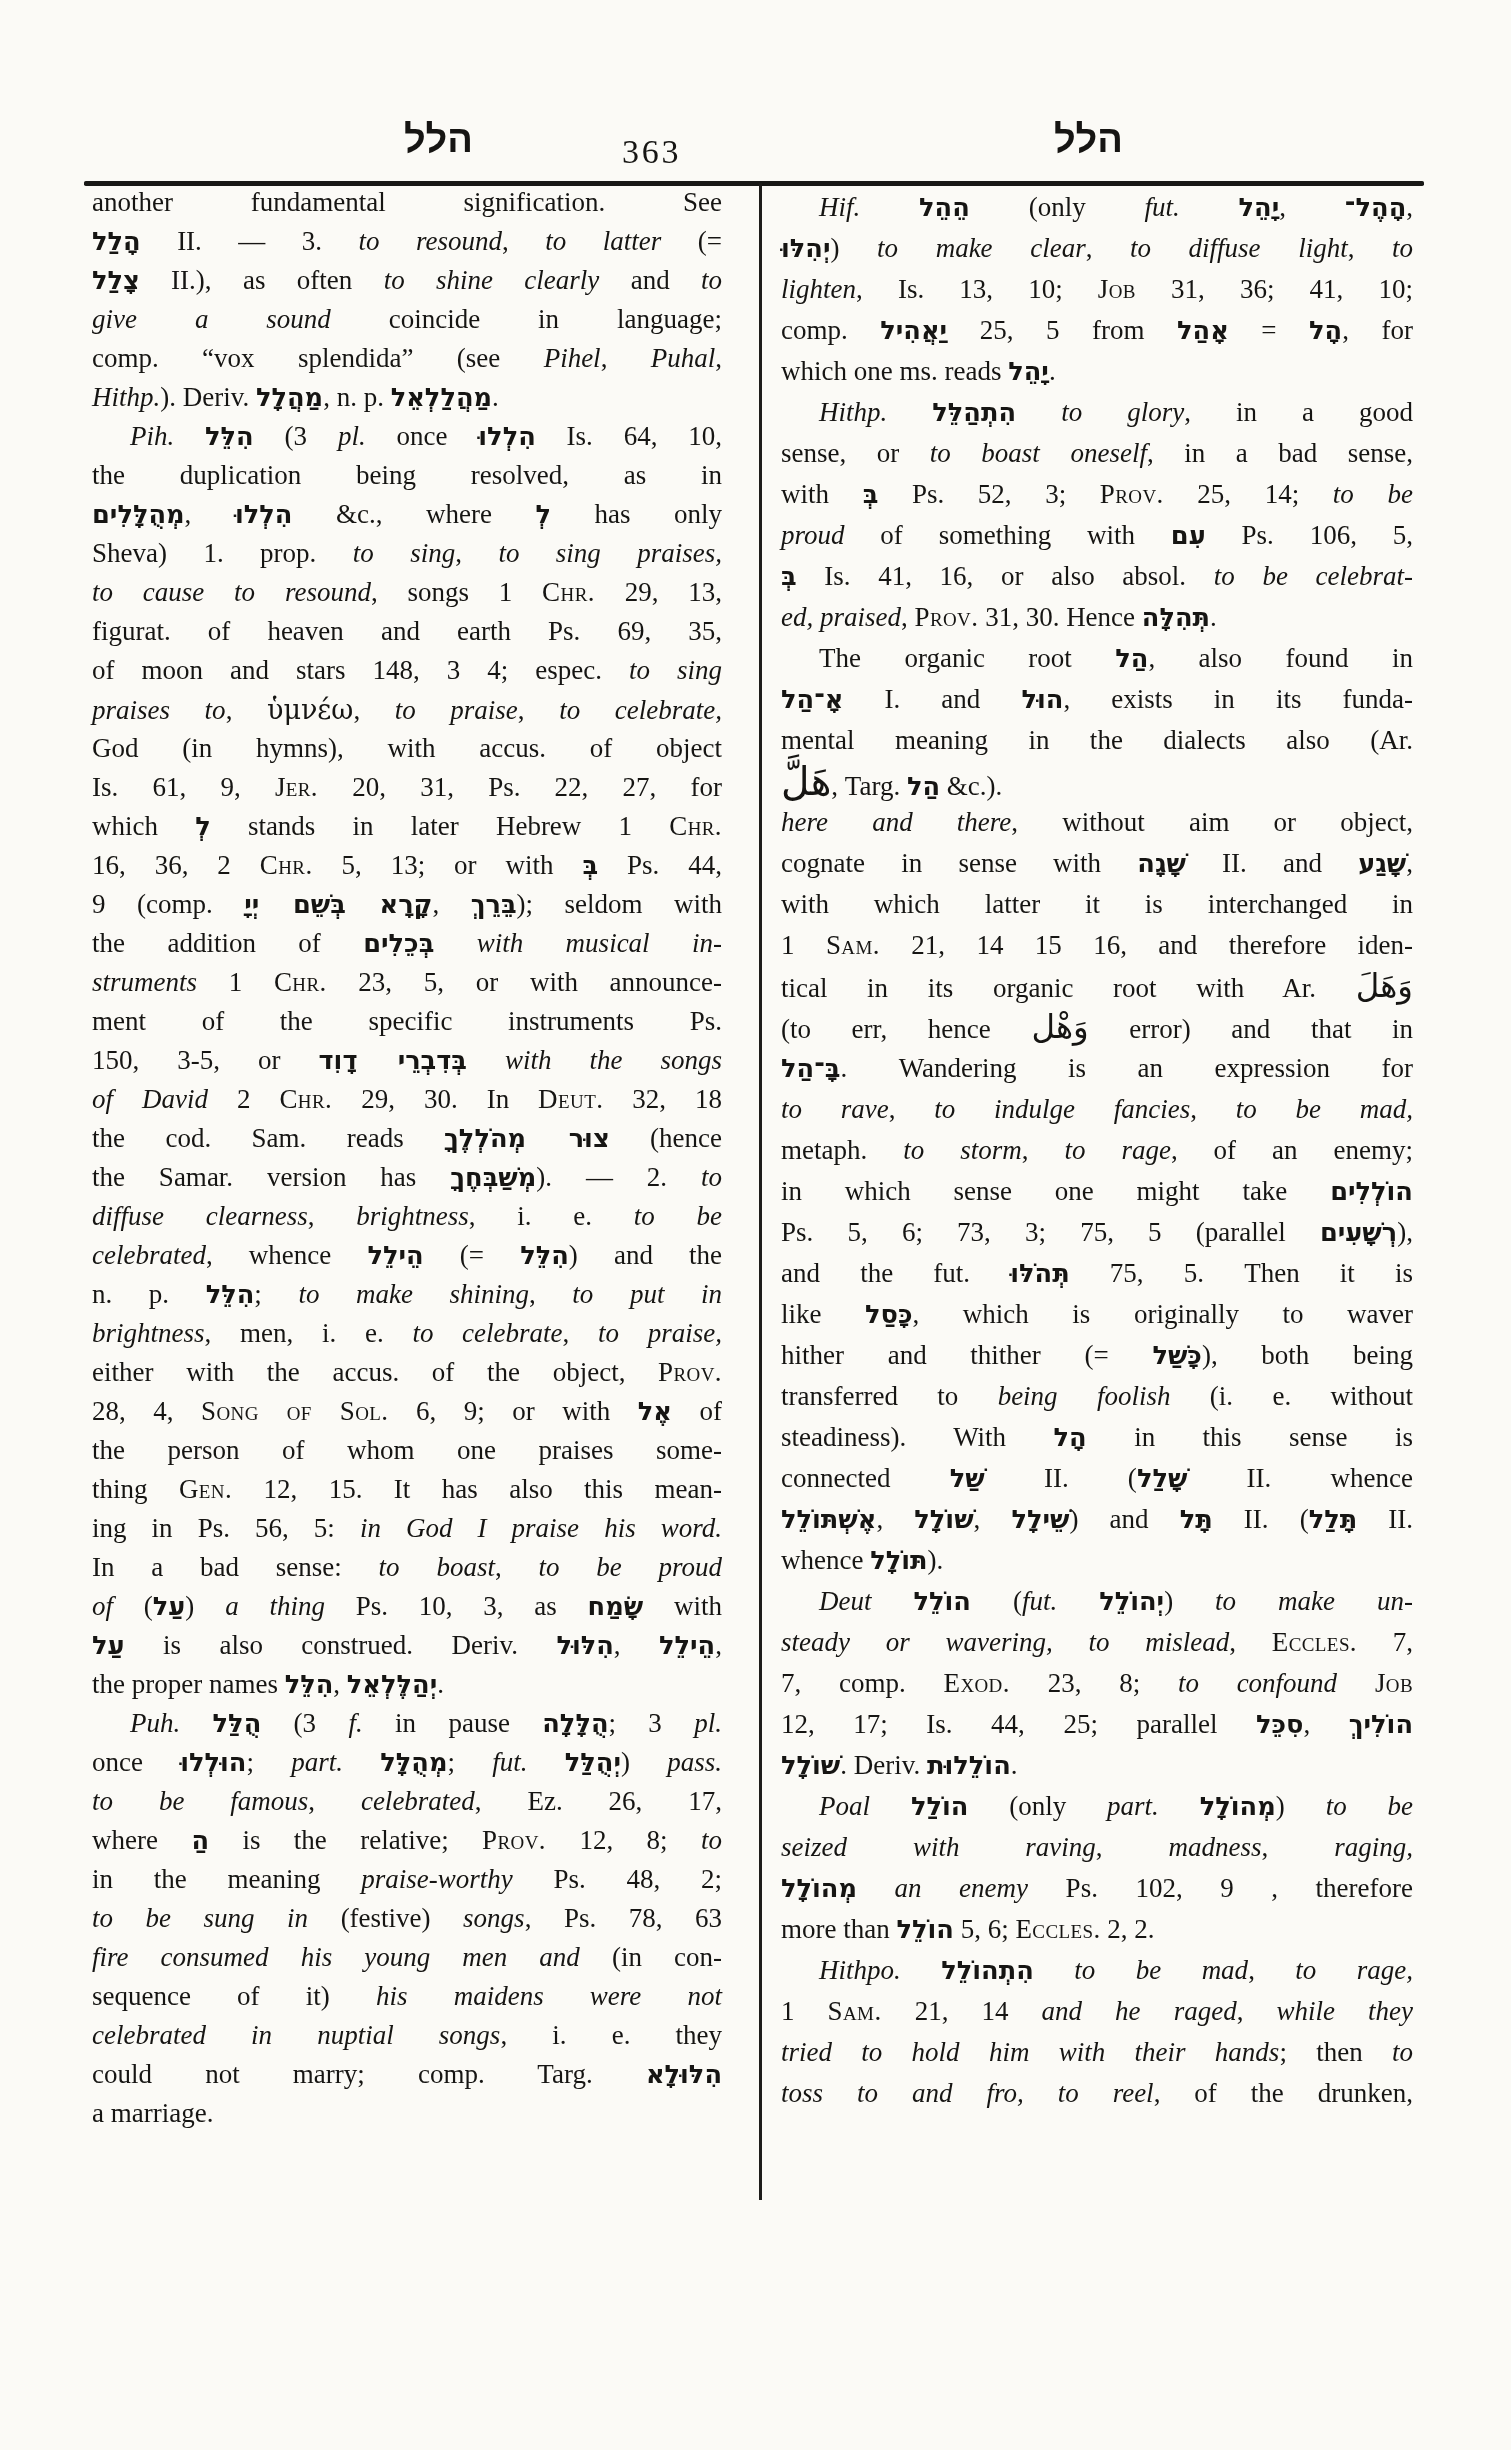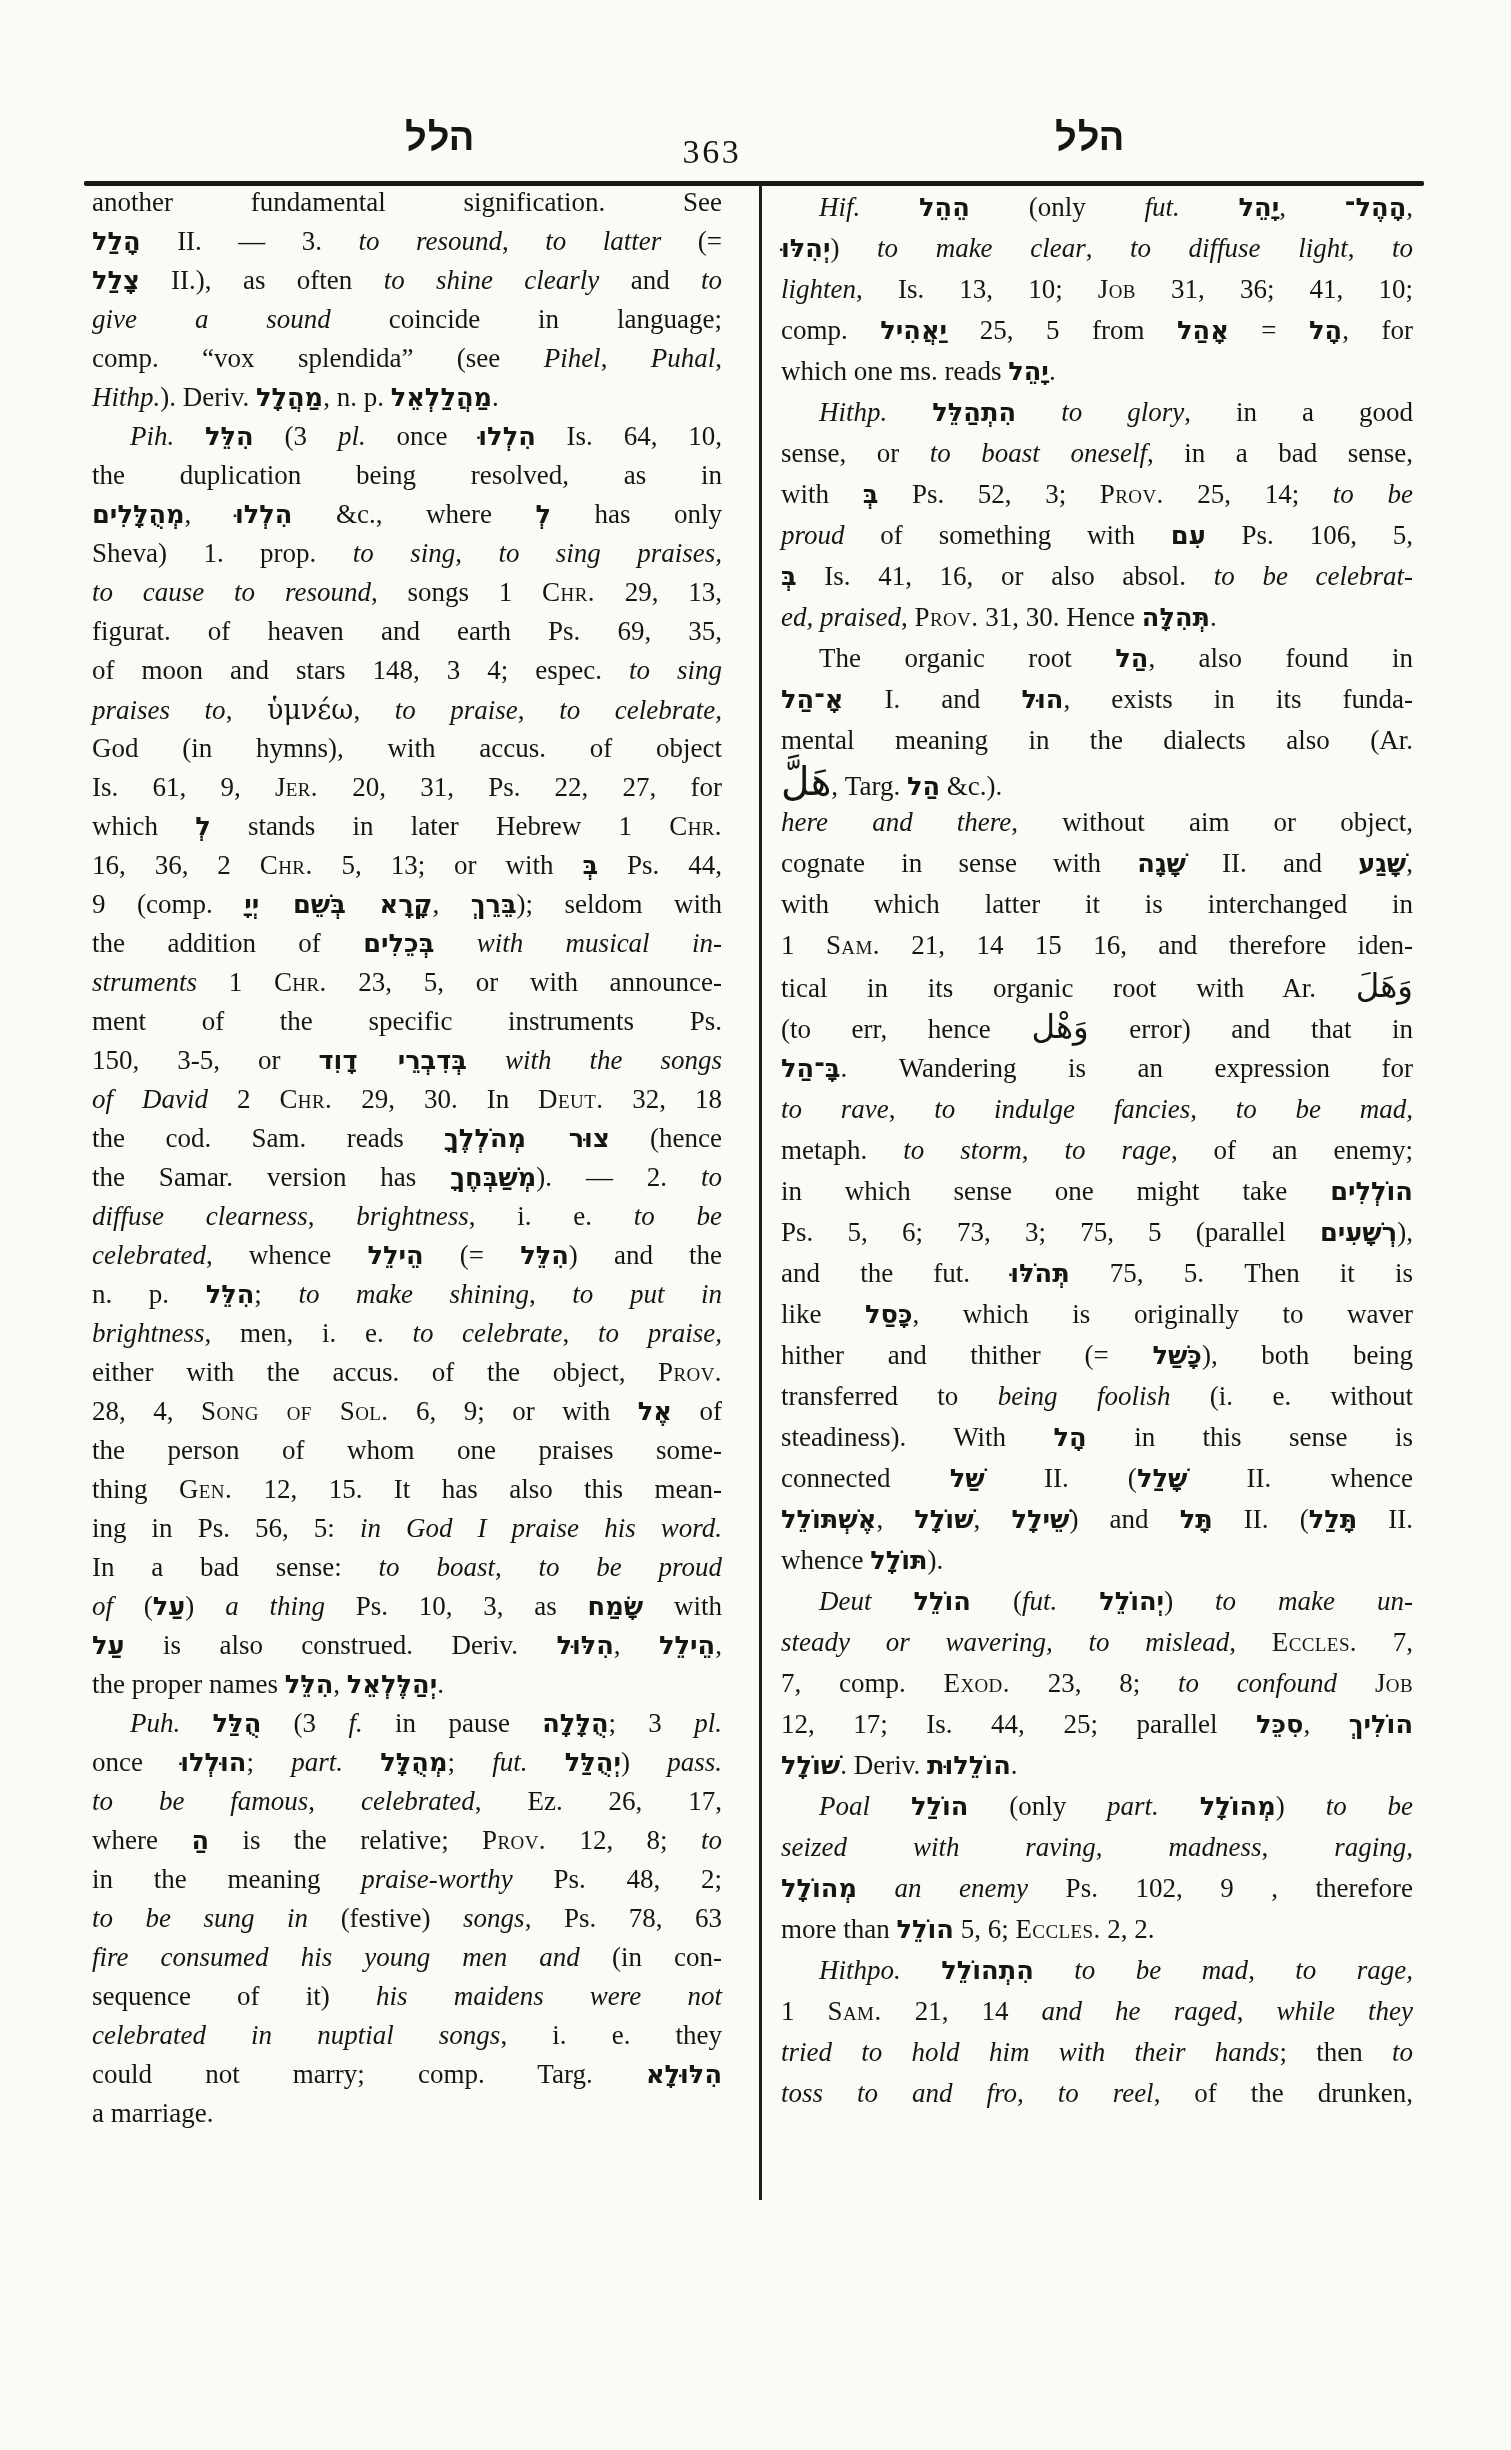--- a/index.html
+++ b/index.html
@@ -11,28 +11,28 @@
     width:1512px;height:2450px;overflow:hidden;
     background:var(--paper);
     font-family:"Liberation Serif","DejaVu Serif",serif;
     color:var(--ink);
   }
   .page{position:relative;width:1512px;height:2450px;background:var(--paper);}
 
   
   .hdr-heb{
     position:absolute;top:119px;
-    font-family:Liberation Mono, monospace;
+    font-family:Liberation Sans, sans-serif;
     font-weight:bold;font-size:38px;line-height:41px;
     direction:rtl;unicode-bidi:isolate;
   }
   .hdr-heb.left{left:389px;width:99px;text-align:center;}
   .hdr-heb.right{left:1039px;width:99px;text-align:center;}
   .hdr-num{
-    position:absolute;top:133px;left:622px;width:180px;text-align:center;
+    position:absolute;top:133px;left:622px;width:180px;
     font-size:34px;letter-spacing:2.7px;
   }
   .hdr-rule{position:absolute;left:84px;top:181px;width:1340px;height:4.5px;background:#181816;border-radius:1.8px;}
   .col-divider{position:absolute;left:759px;top:183px;width:2.7px;height:2017px;background:#1d1c1a;}
 
   
   .col{position:absolute;}
   .col-left {left:92px;top:183px;width:630px;}
   .col-right{left:781px;top:187px;width:632px;}
 

